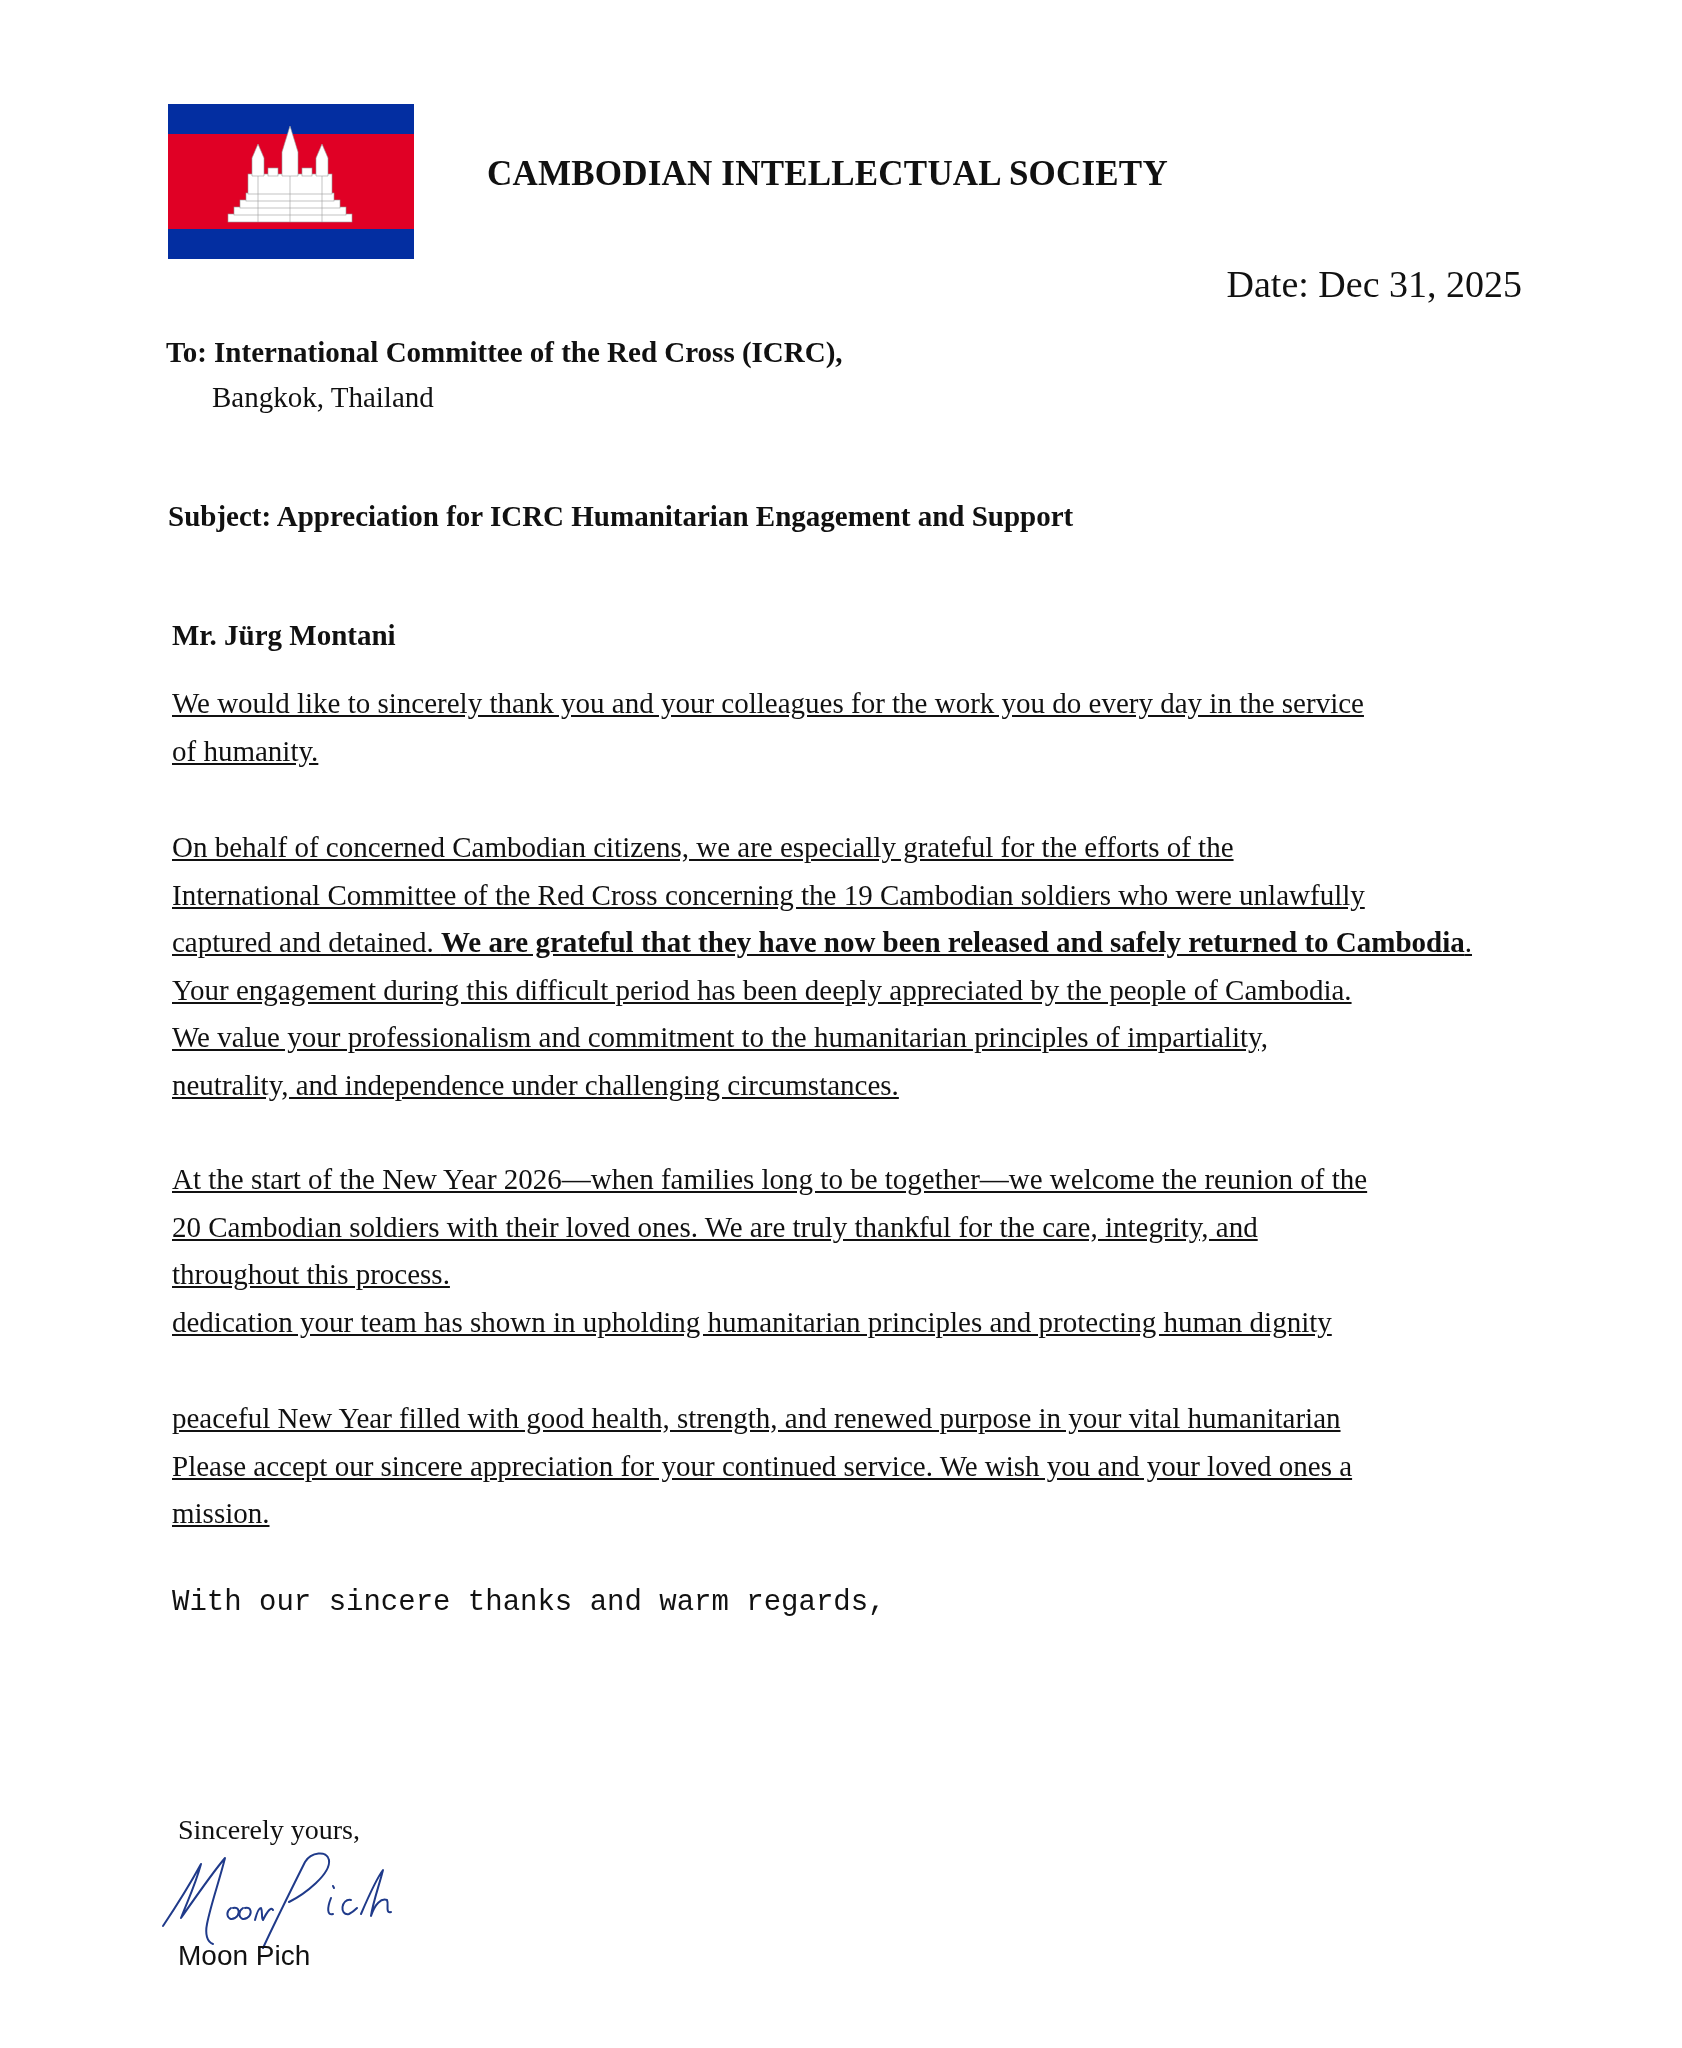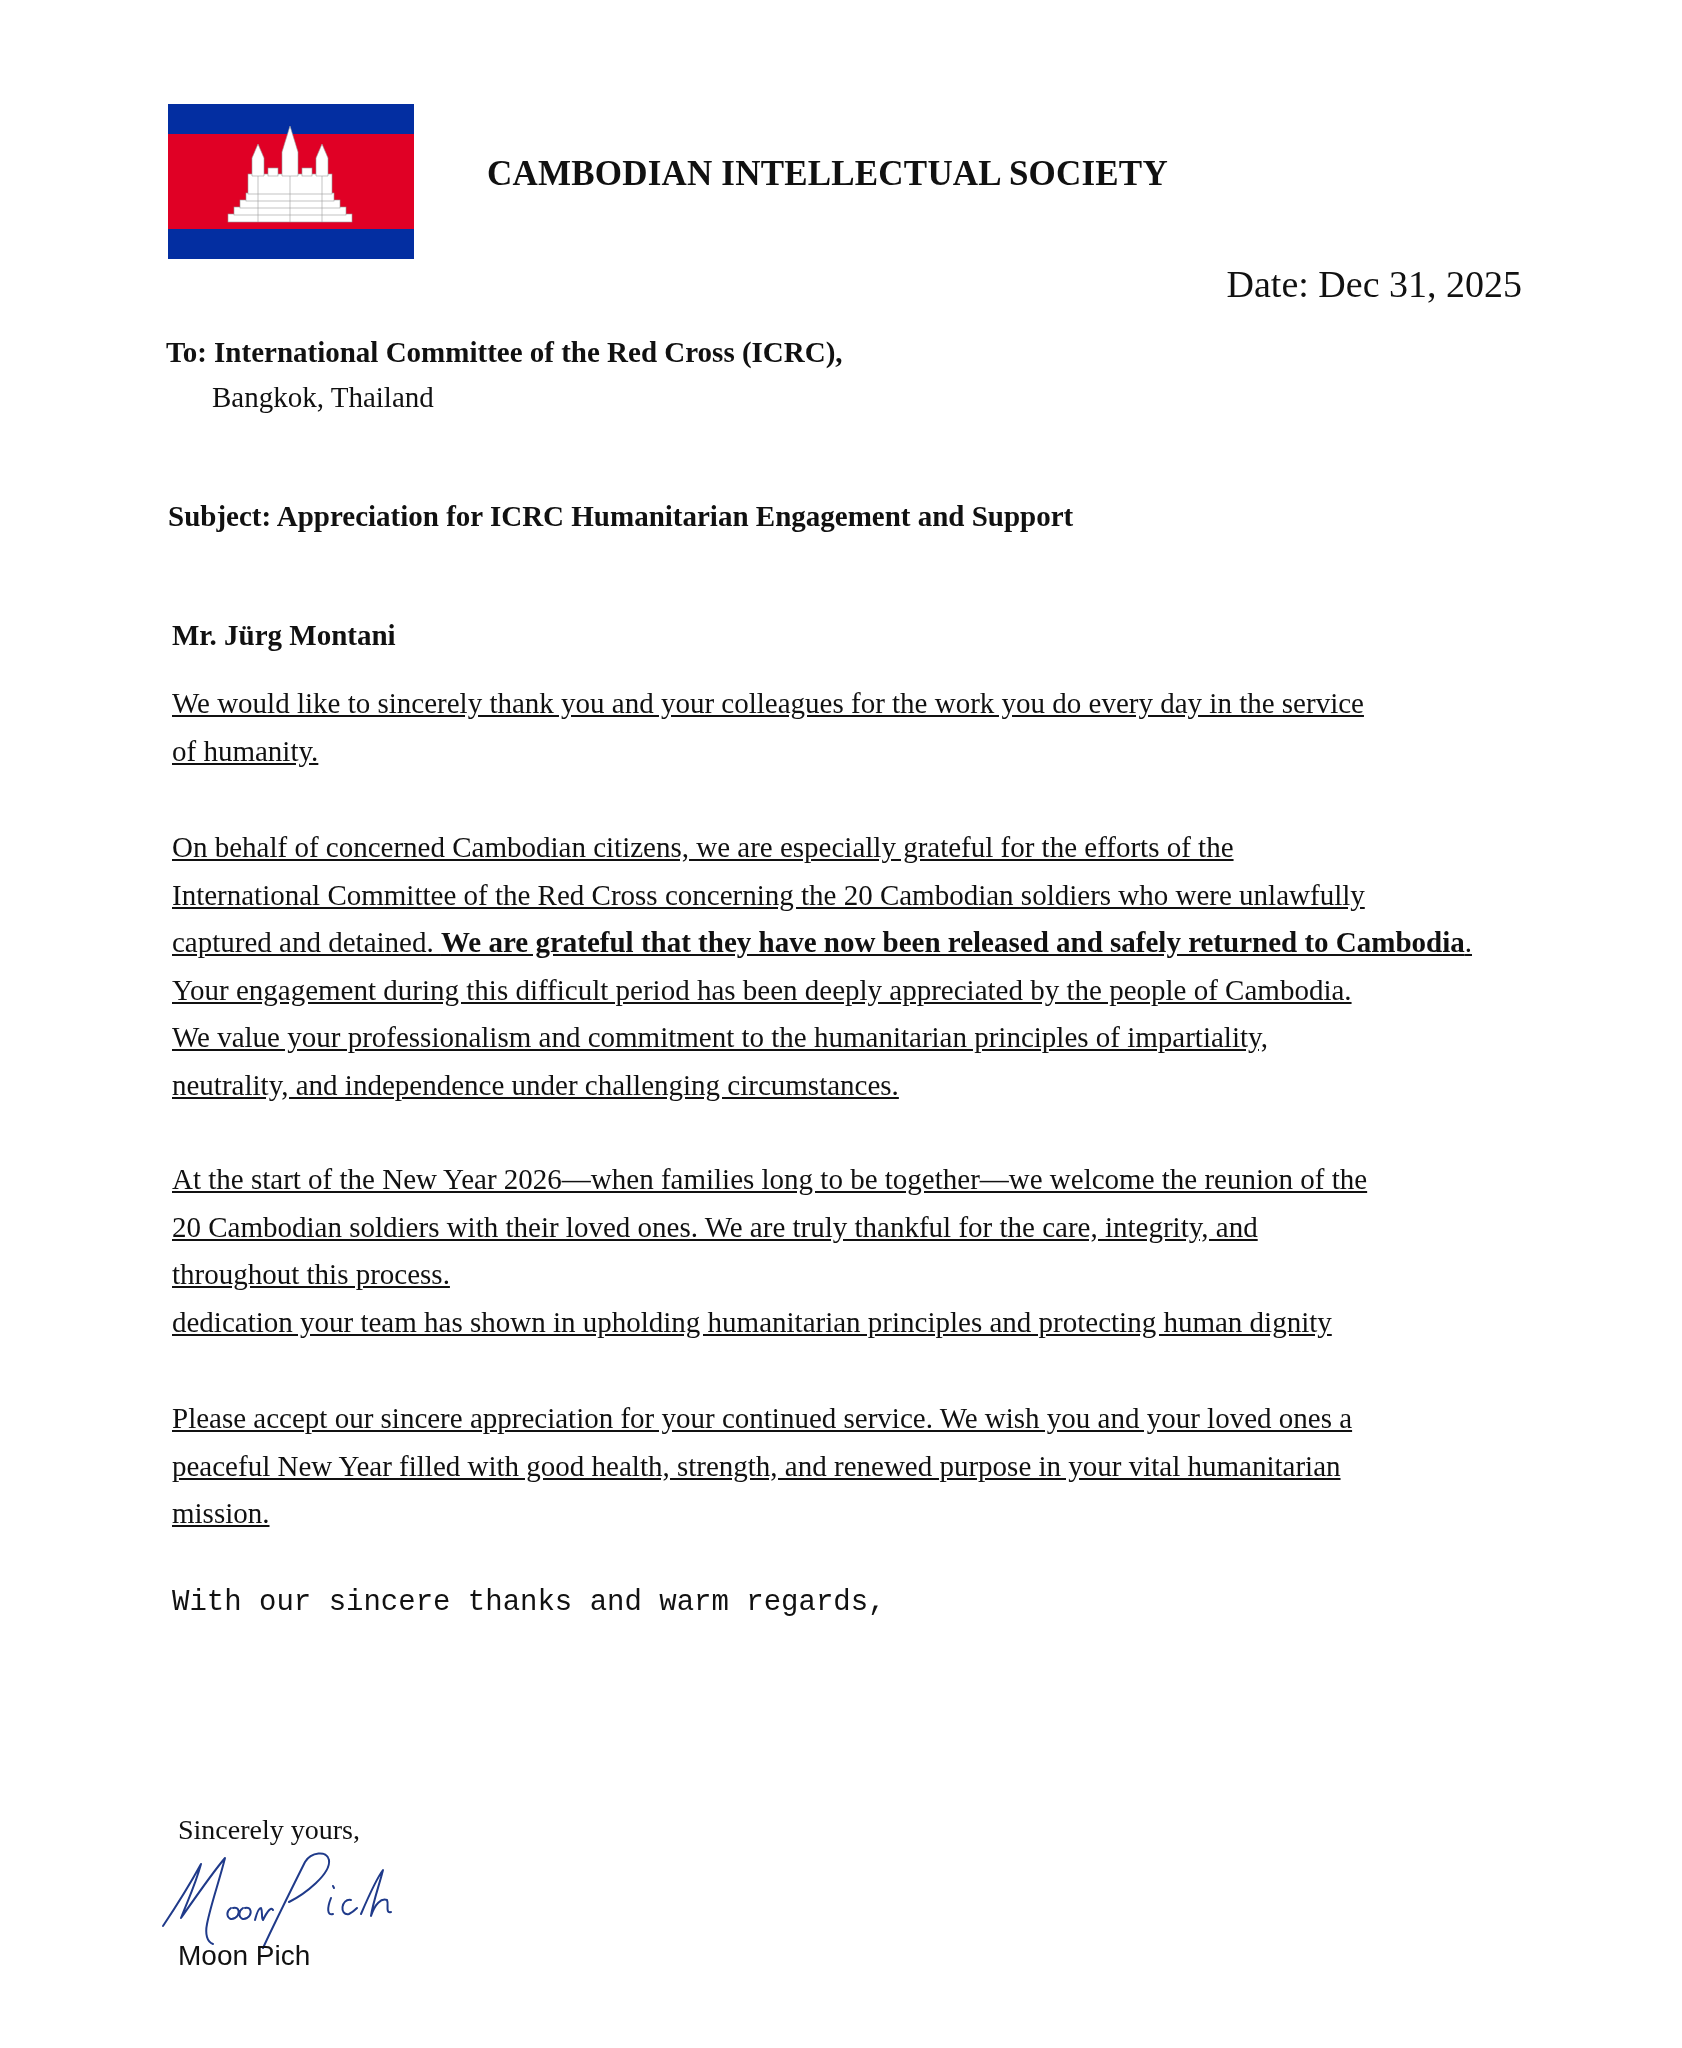--- a/index.html
+++ b/index.html
@@ -66,37 +66,37 @@
 
 <div id="salutation" class="abs">Mr. Jürg Montani</div>
 
 <div id="para-1" class="abs para">
   <span class="line">We would like to sincerely thank you and your colleagues for the work you do every day in the service</span>
   <span class="line">of humanity.</span>
 </div>
 
 <div id="para-2" class="abs para">
   <span class="line">On behalf of concerned Cambodian citizens, we are especially grateful for the efforts of the</span>
-  <span class="line">International Committee of the Red Cross concerning the 20 Cambodian soldiers who were unlawfully</span>
+  <span class="line">International Committee of the Red Cross concerning the 19 Cambodian soldiers who were unlawfully</span>
   <span class="line"><span>captured and detained. </span><b>We are grateful that they have now been released and safely returned to Cambodia</b><span>.</span></span>
   <span class="line">Your engagement during this difficult period has been deeply appreciated by the people of Cambodia.</span>
   <span class="line">We value your professionalism and commitment to the humanitarian principles of impartiality,</span>
   <span class="line">neutrality, and independence under challenging circumstances.</span>
 </div>
 
 <div id="para-3" class="abs para">
   <span class="line">At the start of the New Year 2026—when families long to be together—we welcome the reunion of the</span>
   <span class="line">20 Cambodian soldiers with their loved ones. We are truly thankful for the care, integrity, and</span>
   <span class="line">throughout this process.</span>
   <span class="line">dedication your team has shown in upholding humanitarian principles and protecting human dignity</span>
 </div>
 
 <div id="para-4" class="abs para">
+  <span class="line">peaceful New Year filled with good health, strength, and renewed purpose in your vital humanitarian</span>
   <span class="line">Please accept our sincere appreciation for your continued service. We wish you and your loved ones a</span>
-  <span class="line">peaceful New Year filled with good health, strength, and renewed purpose in your vital humanitarian</span>
   <span class="line">mission.</span>
 </div>
 
 <div id="closing" class="abs">With our sincere thanks and warm regards,</div>
 
 <div id="sincerely" class="abs">Sincerely yours,</div>
 
 <div id="signature" class="abs">
   <svg width="280" height="110" viewBox="0 0 280 110" fill="none" stroke="#1F3A8A" stroke-width="2" stroke-linecap="round" stroke-linejoin="round">
 

